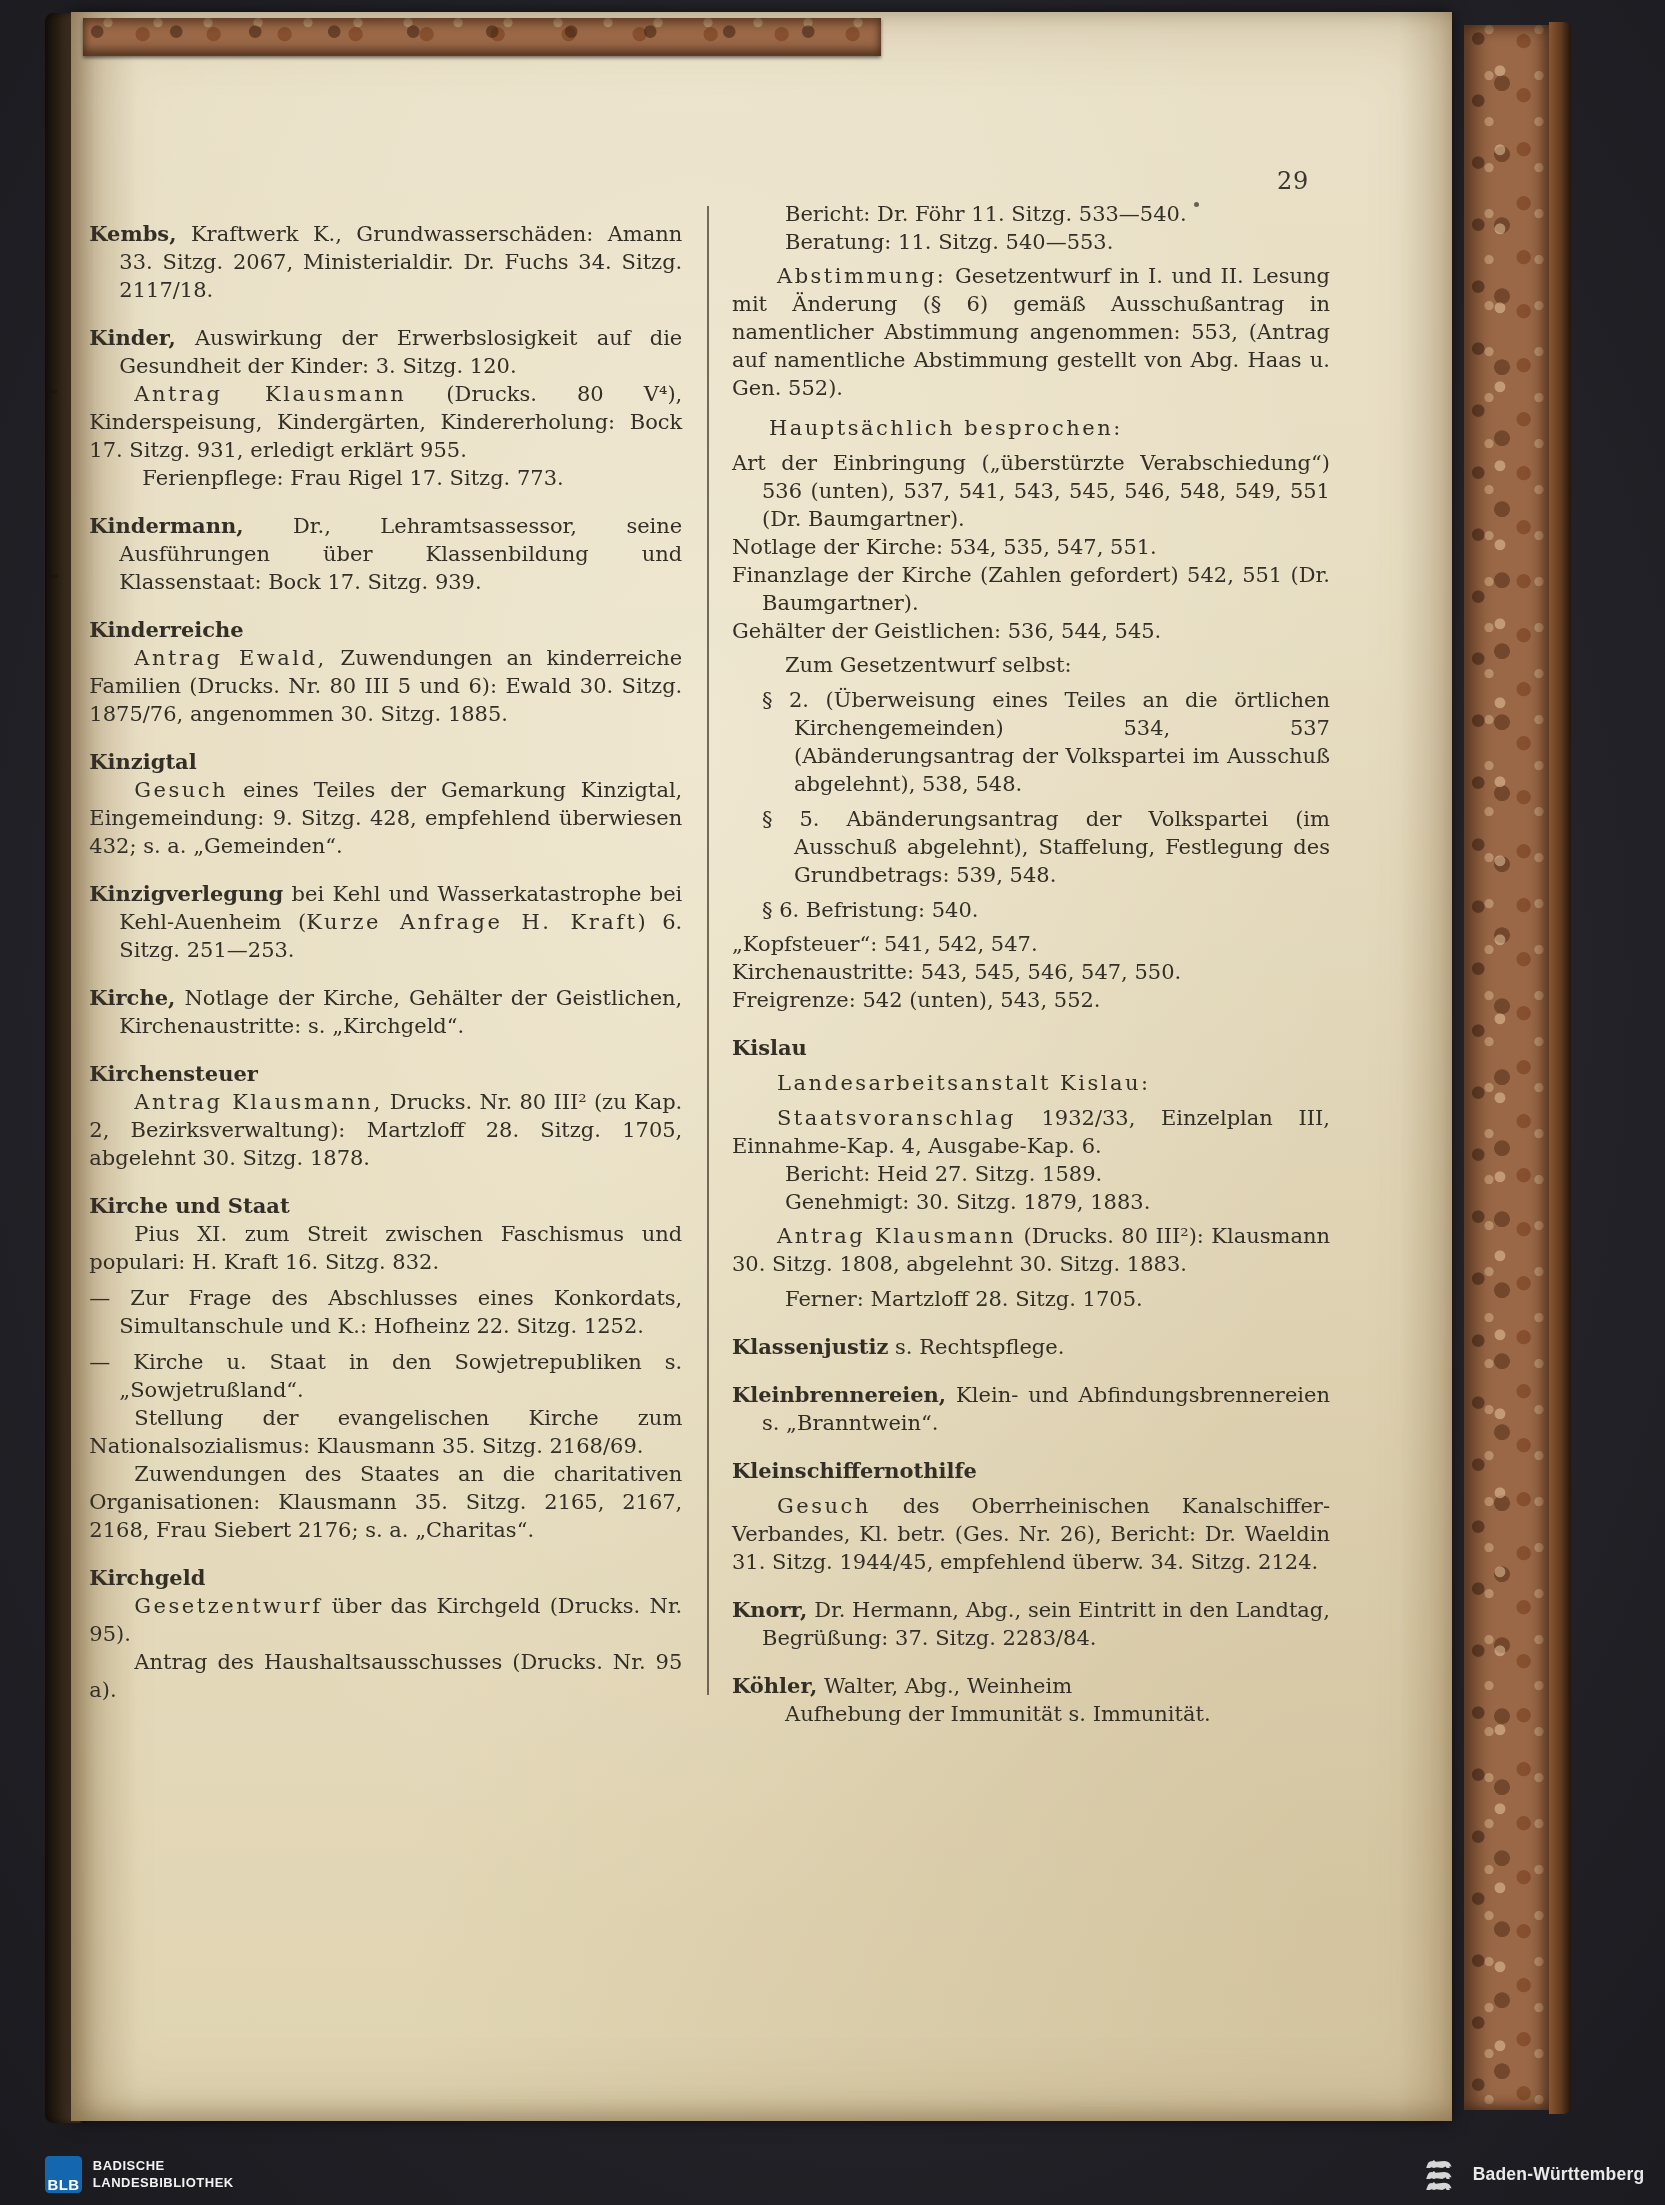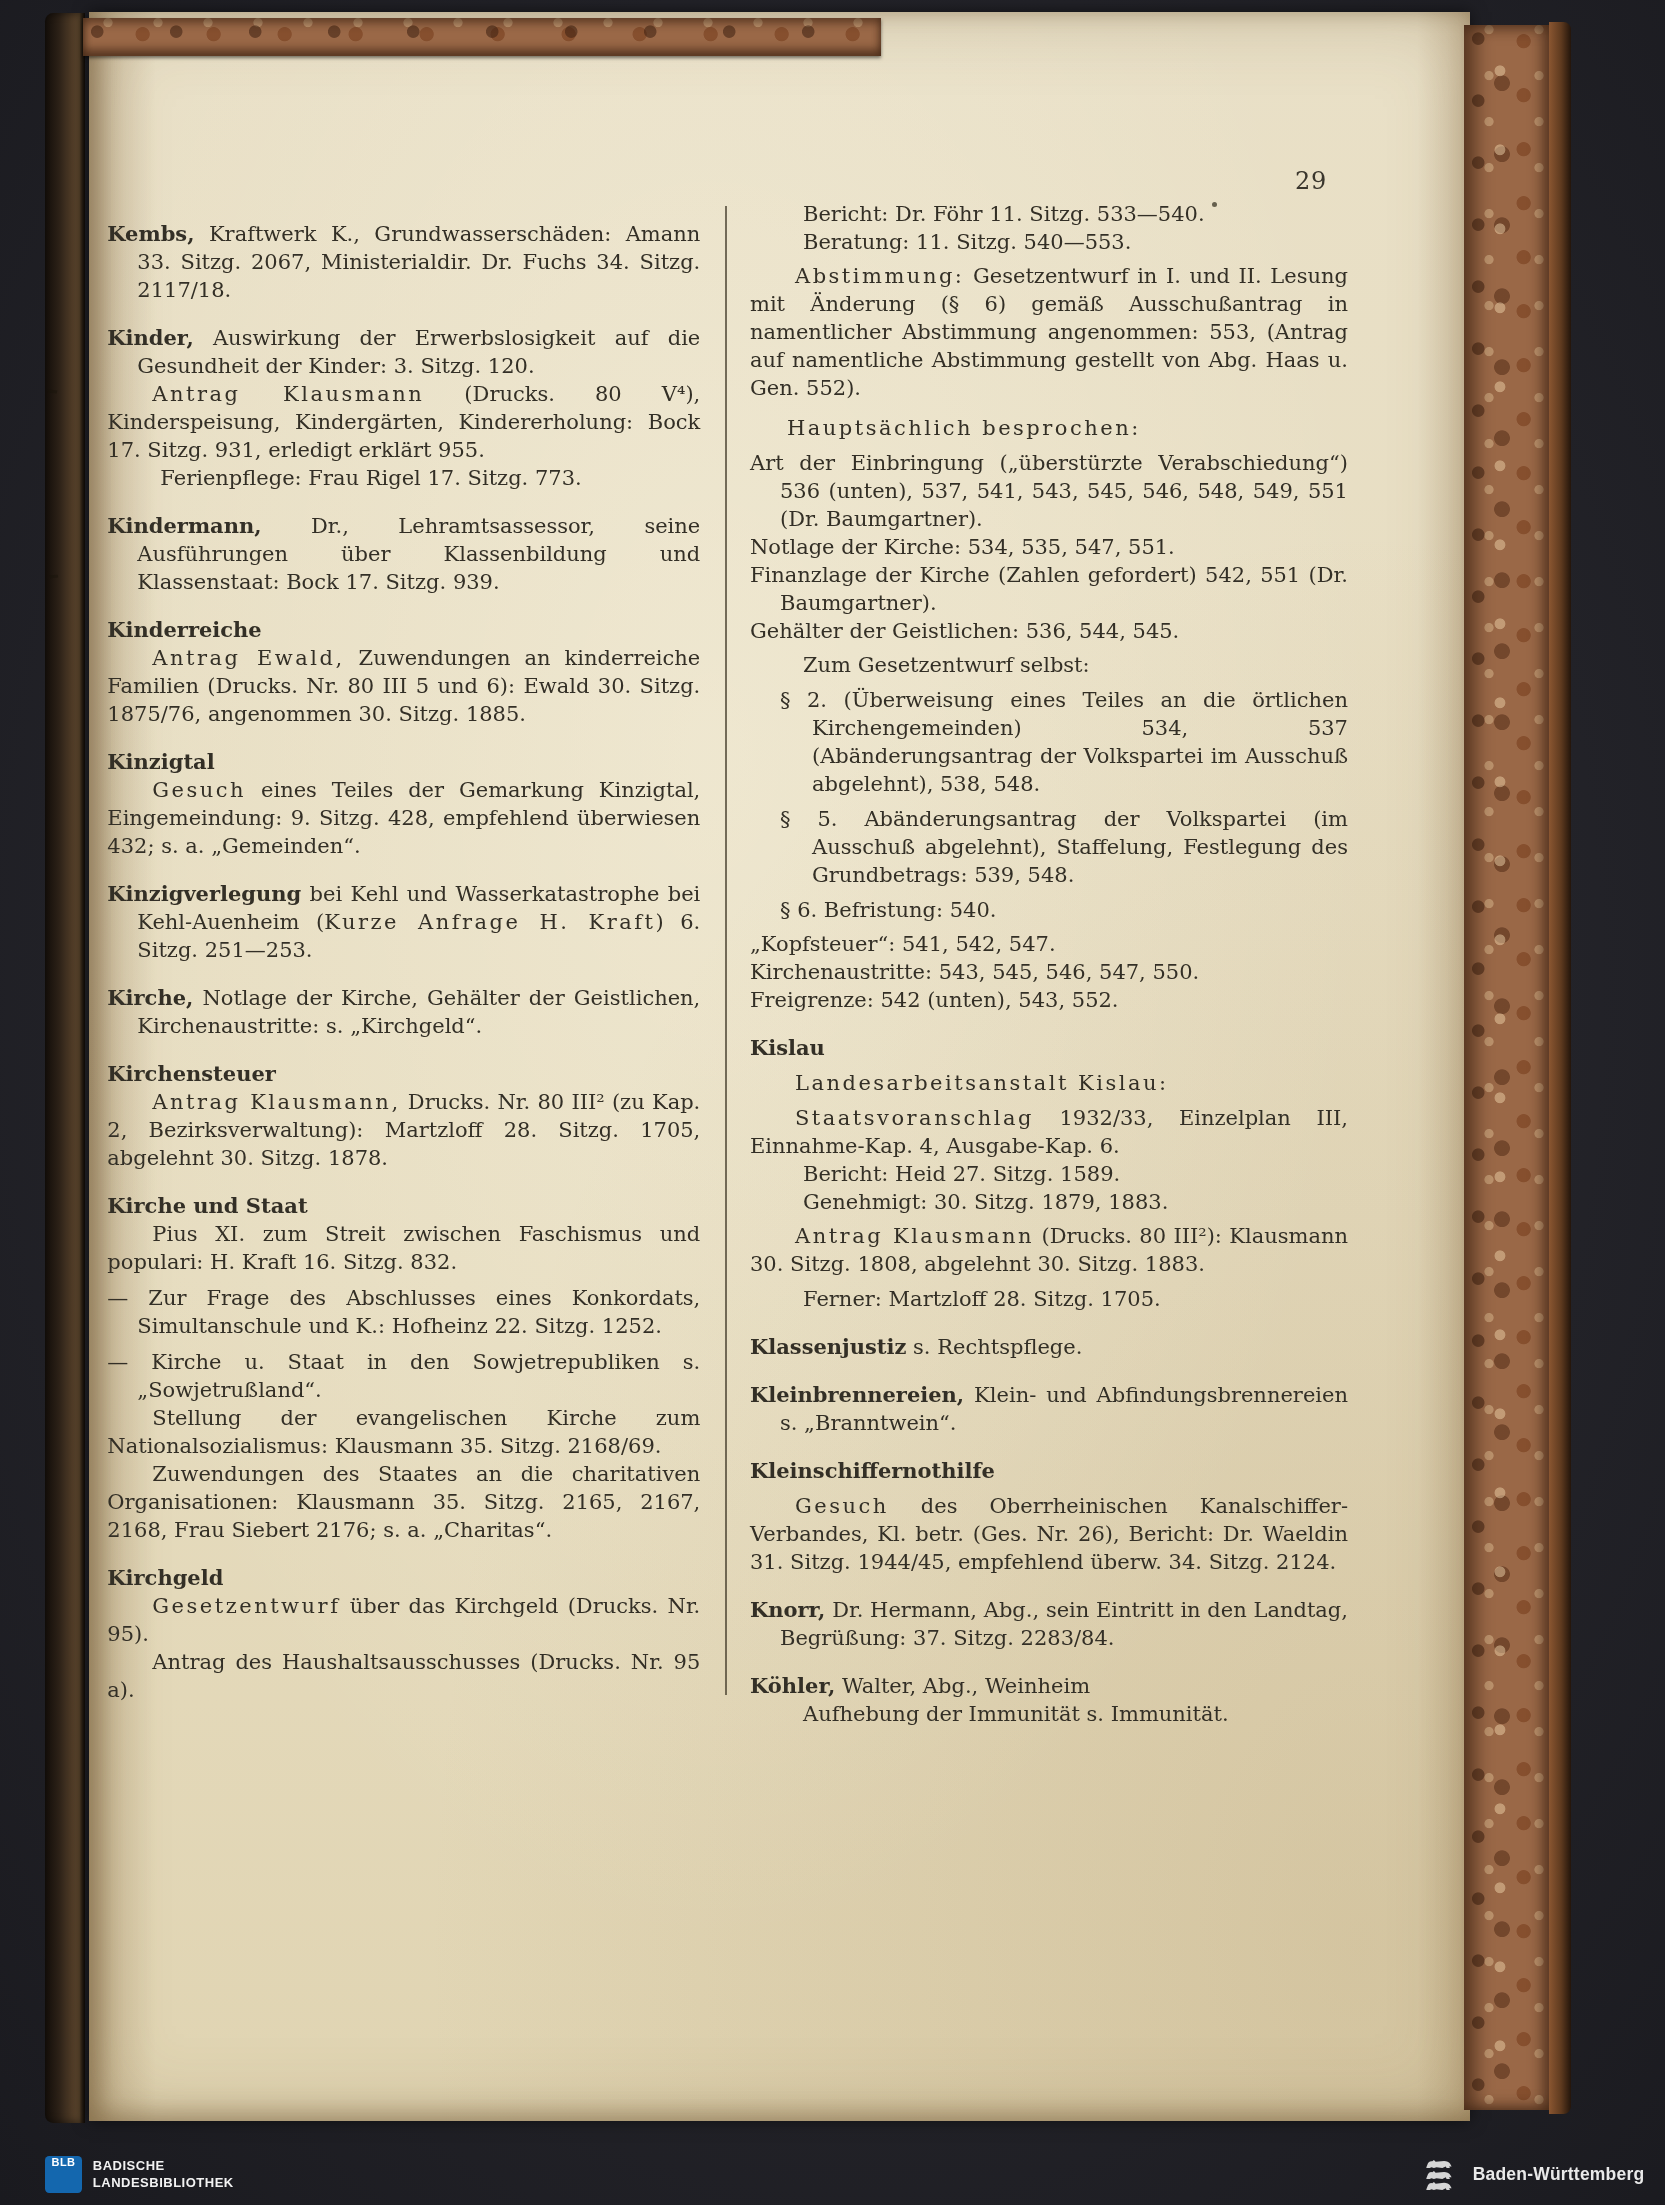--- a/index.html
+++ b/index.html
@@ -32,21 +32,21 @@
   .fore-edge{
     position:absolute;left:1464px;top:25px;width:87px;height:2085px;z-index:2;
     box-shadow:inset 11.7px 0 16.7px rgba(40,20,8,.55), inset -8.3px 0 13.3px rgba(40,20,8,.6);
   }
   .cover-edge{
     position:absolute;left:1549px;top:21.7px;width:21.7px;height:2092px;z-index:2;
     background:linear-gradient(90deg,#8a5631 0%,#5e3a1f 55%,#23150b 100%);
     border-radius:0 7.5px 7.5px 0;
   }
   .page{
-    position:absolute;left:89px;top:11.7px;width:1381px;height:2109px;z-index:1;
+    position:absolute;left:71px;top:11.7px;width:1381px;height:2109px;z-index:1;
     background:
       radial-gradient(ellipse at 45% 35%, rgba(255,252,238,.30), rgba(255,252,238,0) 62%),
       radial-gradient(ellipse at 92% 92%, rgba(158,128,78,.20), rgba(158,128,78,0) 52%),
       linear-gradient(90deg, rgba(134,104,62,.30) 0px, rgba(134,104,62,0) 67px),
       linear-gradient(270deg, rgba(146,116,74,.26) 0px, rgba(146,116,74,0) 53px),
       linear-gradient(#e9e0c7 0%, #e6dcbf 60%, #e0d4b2 100%);
     box-shadow:inset 0 0 79px rgba(112,86,46,.30), inset 13.3px 0 20px rgba(98,74,40,.33), inset 0 -11.7px 21.7px rgba(98,74,40,.22), 0 0 15px rgba(0,0,0,.55);
     color:#35312a;
   }
   .page-number{
@@ -78,21 +78,21 @@
   .seg-b{font-weight:bold;}
   .seg-g{letter-spacing:2.5px;}
 
   
   .footer-left{
     position:absolute;left:45px;bottom:11.7px;display:flex;align-items:center;gap:10.8px;z-index:5;
     font-family:"Liberation Sans", sans-serif;
   }
   .blb-badge{
     width:37px;height:37px;border-radius:4.2px;background:#1467ae;color:#ffffff;
-    display:flex;align-items:flex-start;justify-content:center;font-weight:bold;font-size:11px;letter-spacing:0.4px;
+    display:flex;align-items:flex-end;justify-content:center;font-weight:bold;font-size:15px;letter-spacing:0.4px;
   }
   .blb-name{color:#f2f2f2;font-weight:bold;font-size:13px;line-height:1.3;letter-spacing:0.5px;}
   .footer-right{
     position:absolute;right:21.7px;bottom:15px;display:flex;align-items:center;gap:18px;z-index:5;
     font-family:"Liberation Sans", sans-serif;
   }
   .bw-emblem{width:32px;height:32px;display:block;}
   .bw-label{color:#e9e9e9;font-weight:bold;font-size:17.5px;letter-spacing:0.2px;}
 </style>
 </head>

